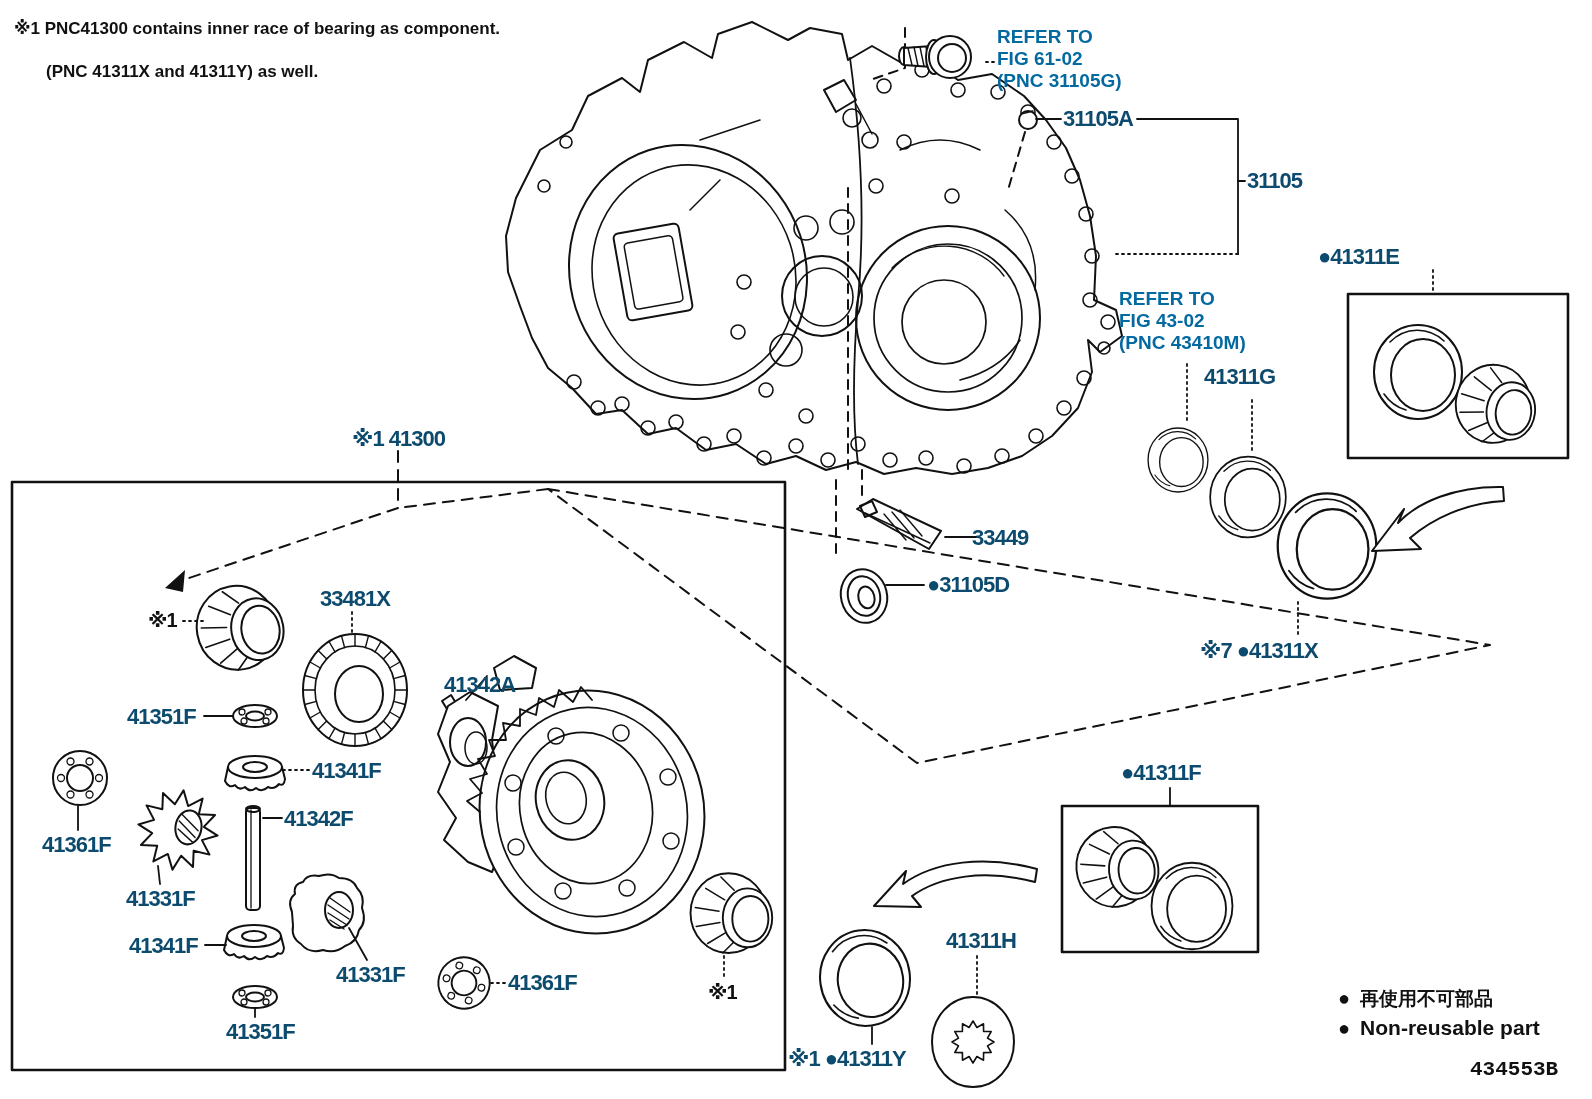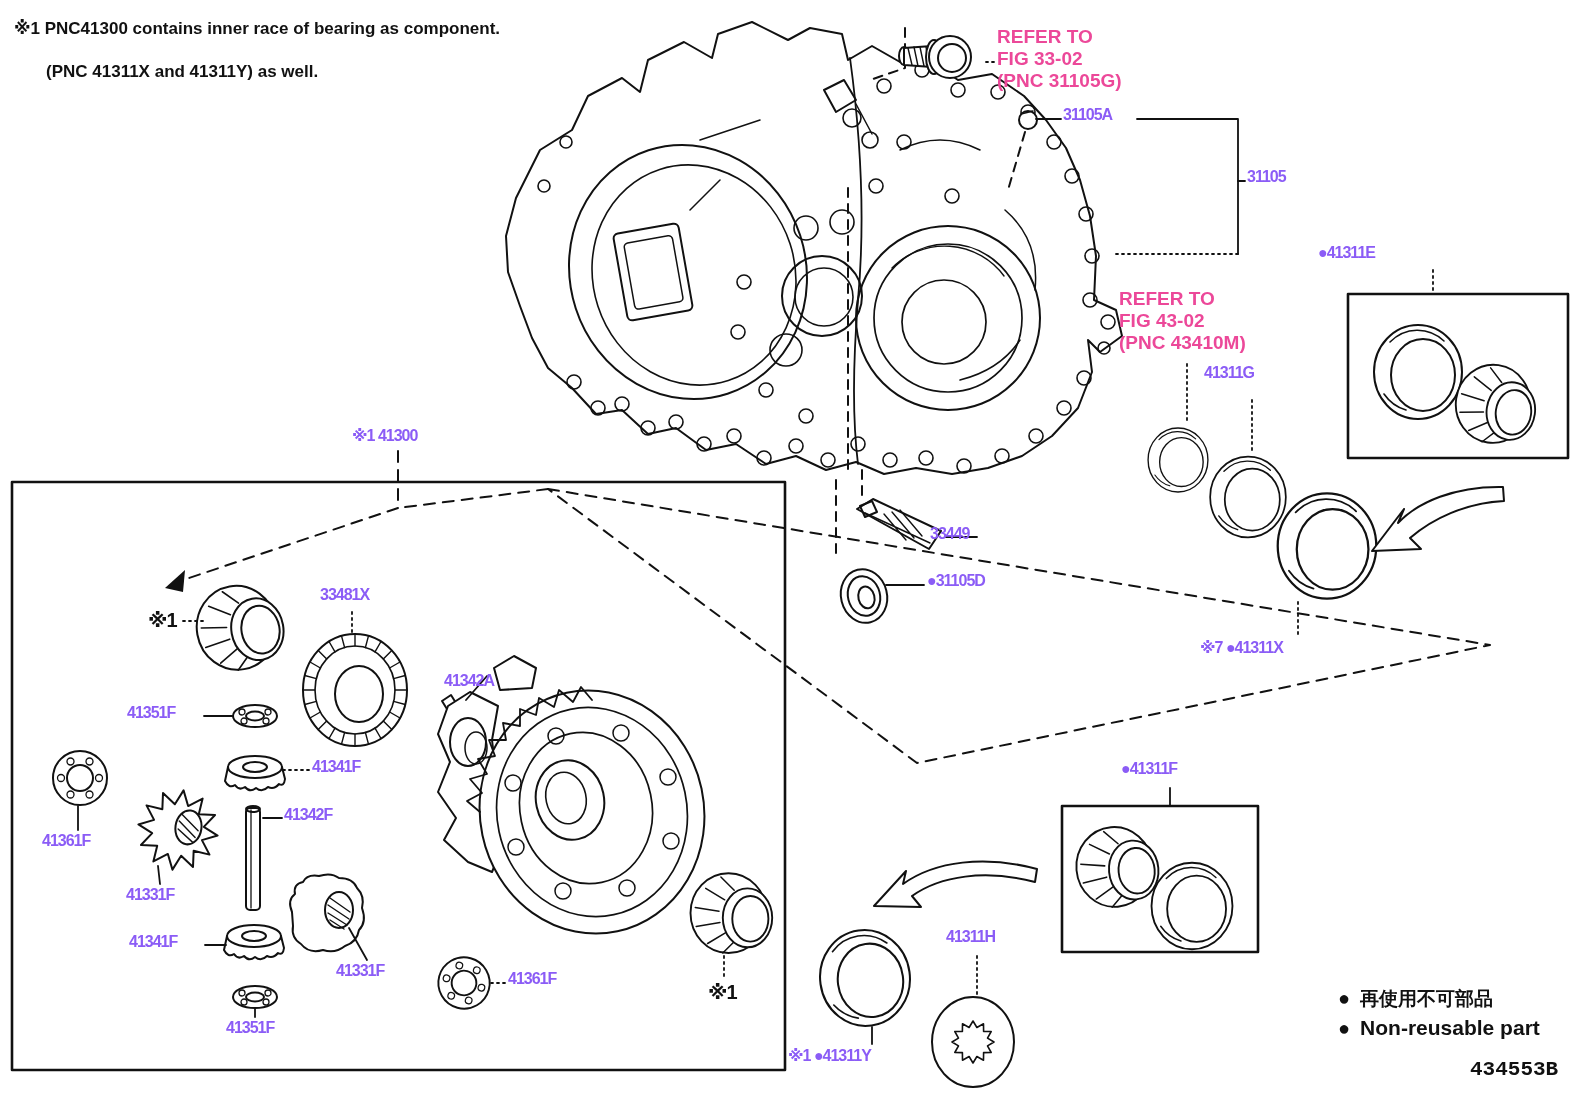--- a/index.html
+++ b/index.html
@@ -1,22 +1,22 @@
 <!DOCTYPE html>
 <html><head>
 <meta charset="utf-8">
 <style>
   html,body{margin:0;padding:0;background:#fff;}
   #canvas{position:relative;width:1592px;height:1099px;background:#ffffff;overflow:hidden;
           font-family:"Liberation Sans","DejaVu Sans",sans-serif;color:#111;}
   #art{position:absolute;left:0;top:0;}
-  .pn{position:absolute;font-weight:bold;font-size:16px;letter-spacing:-1px;white-space:nowrap;color:#8b5cf6;}
+  .pn{position:absolute;font-weight:bold;font-size:22px;letter-spacing:-1px;white-space:nowrap;color:#0c4a6e;}
   .pn-sm{position:absolute;font-weight:bold;font-size:20px;letter-spacing:-1px;white-space:nowrap;color:#111;}
   .note{position:absolute;font-weight:bold;font-size:17px;letter-spacing:0;white-space:nowrap;color:#111;}
-  .ref{position:absolute;font-weight:bold;font-size:19px;line-height:22px;letter-spacing:0;white-space:nowrap;color:#ec4899;}
+  .ref{position:absolute;font-weight:bold;font-size:19px;line-height:22px;letter-spacing:0;white-space:nowrap;color:#0369a1;}
   .legend-row{position:absolute;font-weight:bold;font-size:19px;white-space:nowrap;color:#111;}
   .legend-row .dot{font-size:20px;margin-right:10px;}
   .docnum{position:absolute;font-weight:bold;font-size:21px;letter-spacing:0;color:#111;font-family:Liberation Mono, monospace;}
 </style>
 </head>
 <body>
 
 <div id="canvas">
 
 <svg id="art" width="1592" height="1099" viewBox="0 0 1592 1099" fill="none" stroke="#111" stroke-width="2" stroke-linecap="round" stroke-linejoin="round">
@@ -301,35 +301,35 @@
     <path d="M1503,487 C1455,486 1418,502 1398,523 L1404,509 1372,551 1421,549 1410,538 C1432,519 1465,503 1504,501 Z"></path>
     <path d="M1037,869 C985,855 935,861 903,884 L906,871 874,906 921,907 912,896 C940,876 985,869 1035,882 Z"></path>
   </g>
 </svg>
 
   <div class="note" style="left:14px;top:18px">※1 PNC41300 contains inner race of bearing as component.</div>
   <div class="note" style="left:46px;top:62px">(PNC 41311X and 41311Y) as well.</div>
 
   <div class="ref" style="left:997px;top:26px">
     <div>REFER TO</div>
-    <div>FIG 33-02</div>
+    <div>FIG 61-02</div>
     <div>(PNC 31105G)</div>
   </div>
 
   <div class="ref" style="left:1119px;top:288px">
     <div>REFER TO</div>
     <div>FIG 43-02</div>
     <div>(PNC 43410M)</div>
   </div>
 
   <div class="pn" style="left:1063px;top:106px">31105A</div>
   <div class="pn" style="left:1247px;top:168px">31105</div>
   <div class="pn" style="left:1318px;top:244px">●41311E</div>
   <div class="pn" style="left:1204px;top:364px">41311G</div>
-  <div class="pn" style="left:930px;top:525px">33449</div>
+  <div class="pn" style="left:972px;top:525px">33449</div>
   <div class="pn" style="left:927px;top:572px">●31105D</div>
   <div class="pn" style="left:1200px;top:638px">※7 ●41311X</div>
   <div class="pn" style="left:352px;top:426px">※1 41300</div>
   <div class="pn-sm" style="left:148px;top:608px">※1</div>
   <div class="pn" style="left:320px;top:586px">33481X</div>
   <div class="pn" style="left:444px;top:672px">41342A</div>
   <div class="pn" style="left:127px;top:704px">41351F</div>
   <div class="pn" style="left:312px;top:758px">41341F</div>
   <div class="pn" style="left:42px;top:832px">41361F</div>
   <div class="pn" style="left:284px;top:806px">41342F</div>

